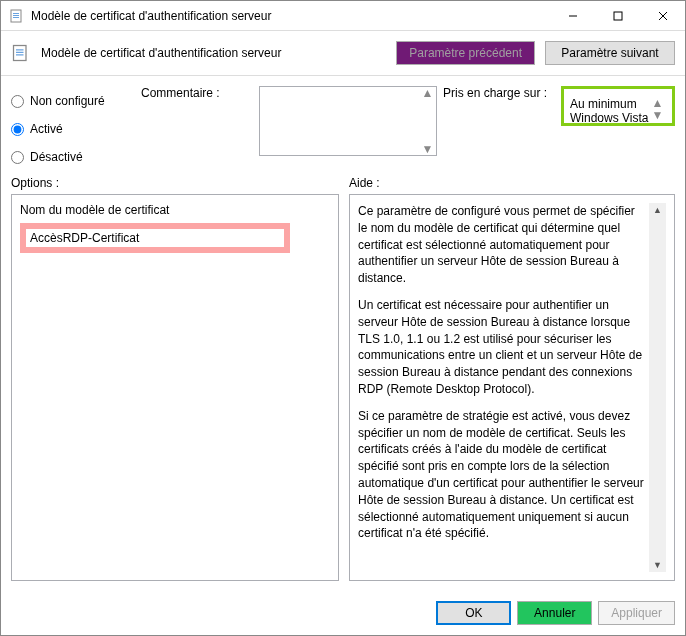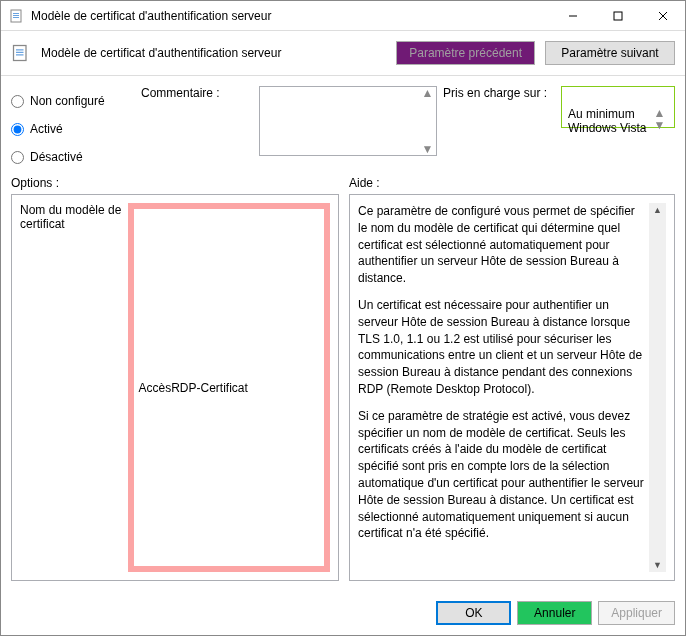--- a/index.html
+++ b/index.html
@@ -123,23 +123,23 @@
       flex: 1;
       border: none;
       resize: none;
       padding: 2px;
       font-family: inherit;
       outline: none;
     }
     .support-box {
       flex: 1;
       height: 40px;
-      border: 1px solid #84cc16;
+      border: 3px solid #84cc16;
       background: #fff;
-      padding: 20px 6px;
+      padding: 8px 6px;
       position: relative;
       display: flex;
     }
     .support-box .support-text {
       flex: 1;
     }
     .scroll-arrow {
       width: 17px;
       display: flex;
       flex-direction: column;
@@ -166,21 +166,21 @@
       flex: 1;
       min-height: 0;
     }
     .panel {
       border: 1px solid #abadb3;
       background: #fff;
       padding: 8px;
       overflow: hidden;
       flex: 1;
       display: flex;
-      flex-direction: row;
+      flex-direction: column;
     }
     .panel-left {
       width: 328px;
       flex: 0 0 328px;
     }
     .cert-label {
       margin-bottom: 6px;
     }
     .cert-input {
       width: 270px;

